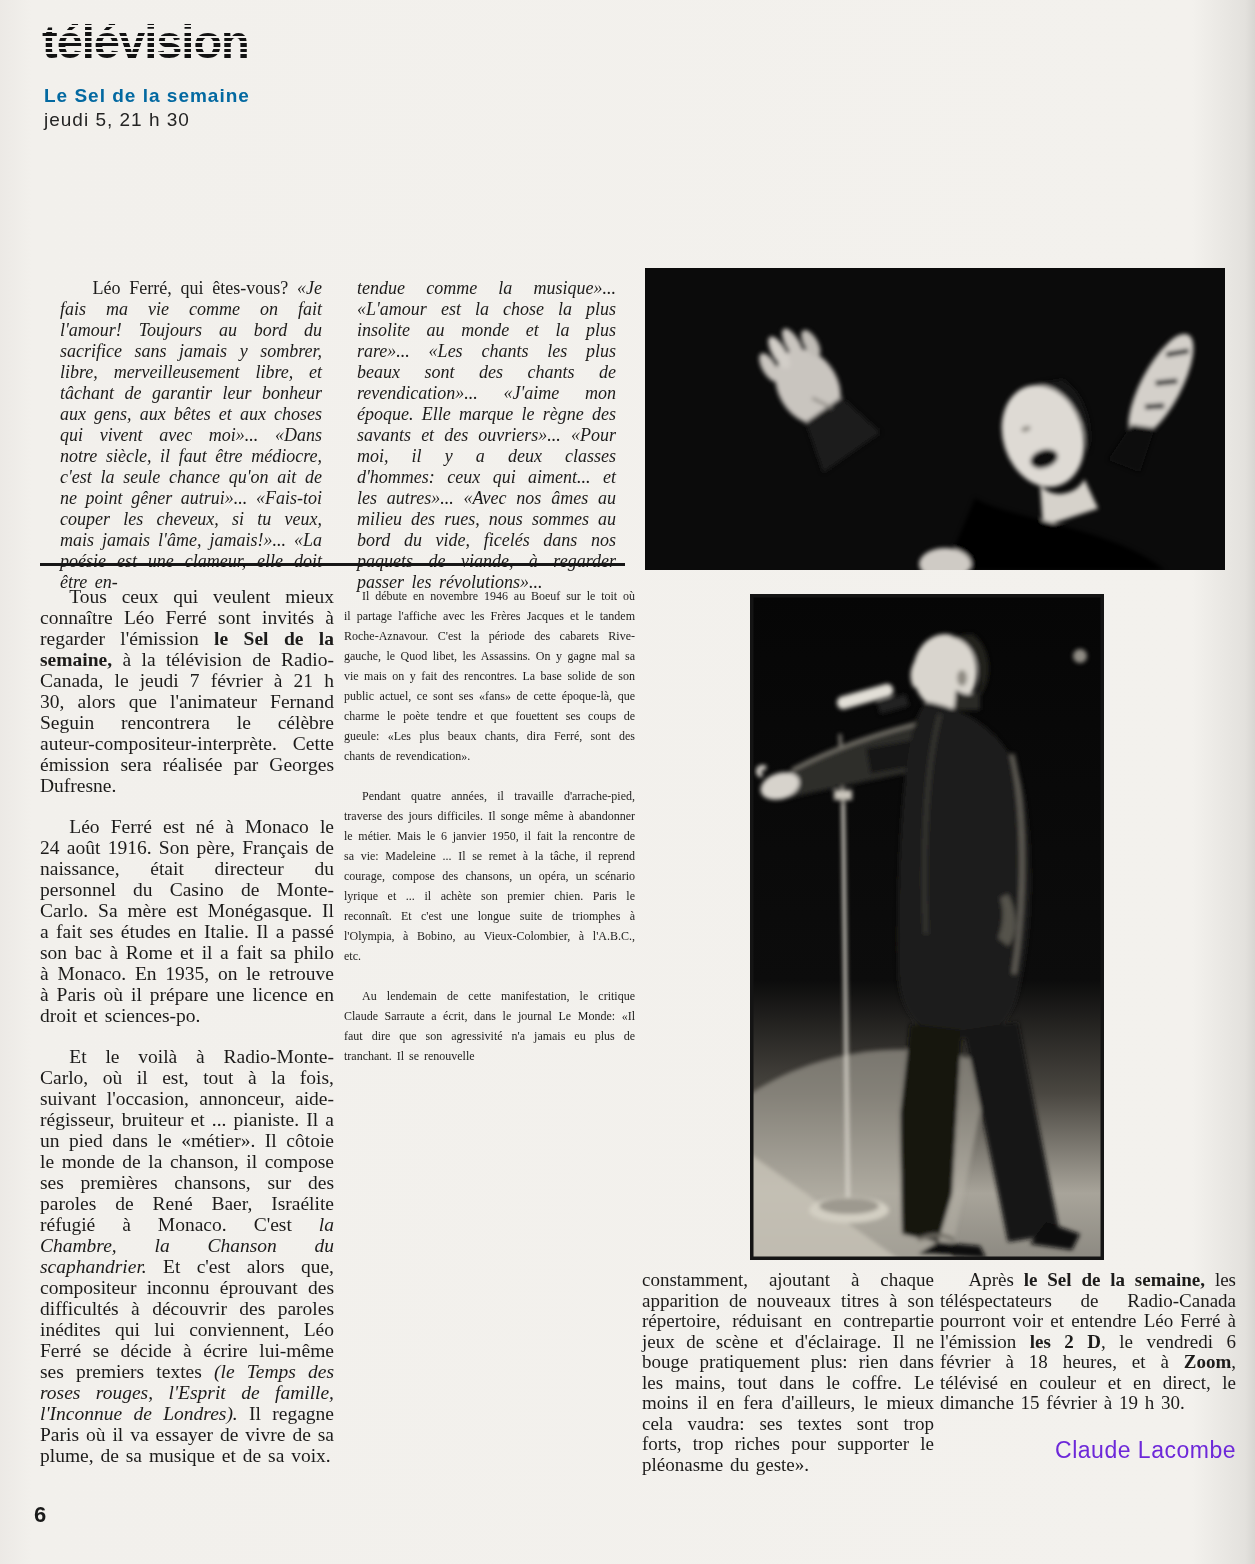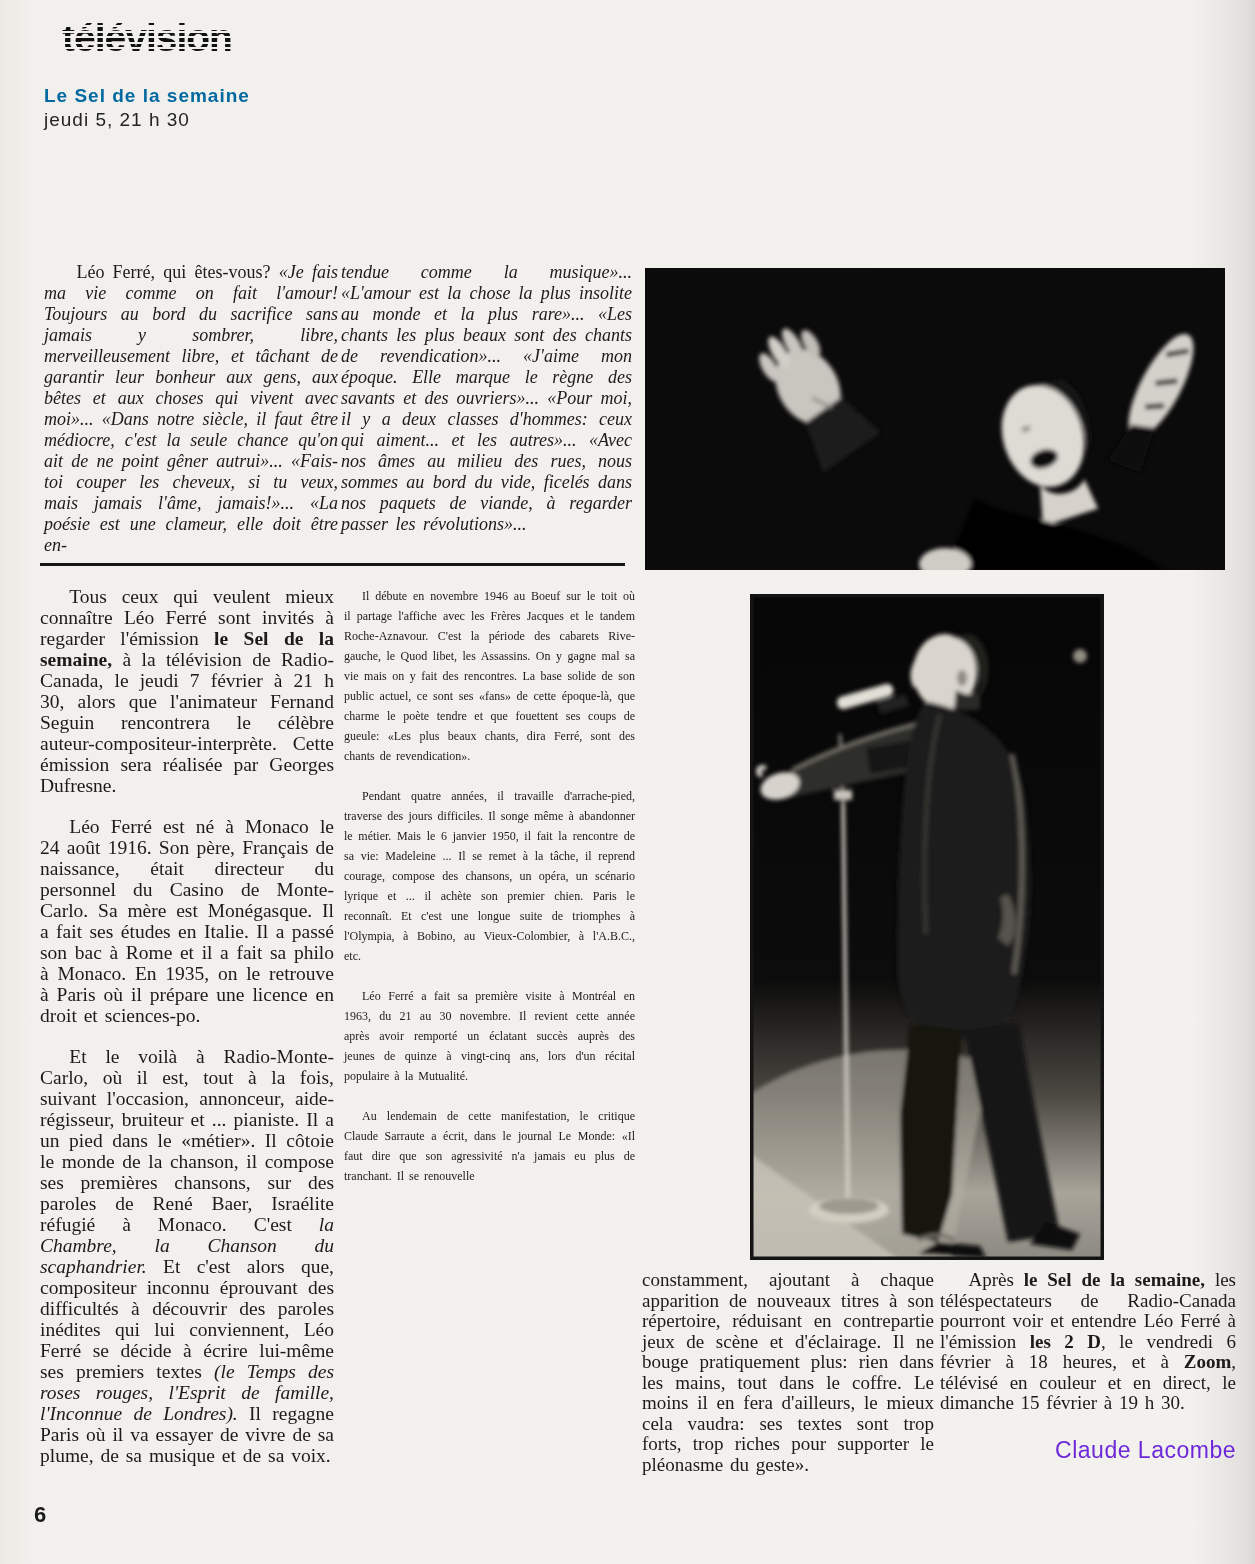--- a/index.html
+++ b/index.html
@@ -7,22 +7,22 @@
     width:1255px;height:1564px;position:relative;overflow:hidden;
     background:linear-gradient(90deg,#ece9e5 0,#f2f0ec 2.5%,#f3f1ed 95%,#e3e1dd 99.2%,#d8d6d2 100%),#f2f0ec;
     font-family:"Liberation Serif","DejaVu Serif",serif;
     color:#1c1b1a;
   }
   .abs{position:absolute;}
   
   .logo{
     left:42px;top:18px;
     font-family:"Liberation Sans","DejaVu Sans",sans-serif;
-    font-weight:bold;font-size:39px;letter-spacing:-1px;color:#121212;
-    line-height:1;position:absolute;margin-left:20px;
+    font-weight:bold;font-size:47px;letter-spacing:-1px;color:#121212;
+    line-height:1;position:absolute;
   }
   .logo::after{ 
     content:"";position:absolute;inset:-2px 0 2px 0;
     background:repeating-linear-gradient(to bottom,rgba(242,240,236,0) 0 3.5px,#f2f0ec 3.5px 5.5px);
     pointer-events:none;
   }
   .show-title{
     left:44px;top:85px;position:absolute;
     font-family:"Liberation Sans","DejaVu Sans",sans-serif;
     font-weight:bold;font-size:19px;letter-spacing:1px;color:#0369a1;
@@ -37,21 +37,21 @@
     font-family:"Liberation Sans","DejaVu Sans",sans-serif;
     font-weight:bold;font-size:30px;line-height:50px;color:#141414;
     letter-spacing:0;
   }
   
   .lede{
     font-size:18px;line-height:21px;text-align:justify;
     word-spacing:3px;font-style:italic;
   }
   .lede .roman{font-style:normal;}
-  .lede p{margin:0;text-indent:1.8em;}
+  .lede p{margin:16px;text-indent:1.8em;}
   .lede.cont p{text-indent:0;}
   .rule{left:40px;top:563px;width:585px;height:3px;background:#161616;position:absolute;}
   
   .bodycol p{margin:0 0 20px 0;text-indent:1.5em;text-align:justify;word-spacing:2px;}
   .bodycol p.noindent{text-indent:0;}
   .c1{font-size:19.5px;line-height:21px;}
   .c2{font-size:12px;line-height:20px;}
   .c3,.c4{font-size:19px;line-height:20.5px;}
   .byline{
     font-family:"Liberation Sans","DejaVu Sans",sans-serif;
@@ -128,21 +128,20 @@
 
 <div class="abs bodycol c1" style="left:40px;top:586px;width:294px;">
   <p><span>Tous ceux qui veulent mieux connaître Léo Ferré sont invités à regarder l'émission </span><b>le Sel de la semaine,</b><span> à la télévision de Radio-Canada, le jeudi 7 février à 21 h 30, alors que l'animateur Fernand Seguin rencontrera le célèbre auteur-compositeur-interprète. Cette émission sera réalisée par Georges Dufresne.</span></p>
   <p>Léo Ferré est né à Monaco le 24 août 1916. Son père, Français de naissance, était directeur du personnel du Casino de Monte-Carlo. Sa mère est Monégasque. Il a fait ses études en Italie. Il a passé son bac à Rome et il a fait sa philo à Monaco. En 1935, on le retrouve à Paris où il prépare une licence en droit et sciences-po.</p>
   <p><span>Et le voilà à Radio-Monte-Carlo, où il est, tout à la fois, suivant l'occasion, annonceur, aide-régisseur, bruiteur et ... pianiste. Il a un pied dans le «métier». Il côtoie le monde de la chanson, il compose ses premières chansons, sur des paroles de René Baer, Israélite réfugié à Monaco. C'est </span><i>la Chambre, la Chanson du scaphandrier.</i><span> Et c'est alors que, compositeur inconnu éprouvant des difficultés à découvrir des paroles inédites qui lui conviennent, Léo Ferré se décide à écrire lui-même ses premiers textes </span><i>(le Temps des roses rouges, l'Esprit de famille, l'Inconnue de Londres).</i><span> Il regagne Paris où il va essayer de vivre de sa plume, de sa musique et de sa voix.</span></p>
 </div>
 
 <div class="abs bodycol c2" style="left:344px;top:586px;width:291px;">
   <p>Il débute en novembre 1946 au Boeuf sur le toit où il partage l'affiche avec les Frères Jacques et le tandem Roche-Aznavour. C'est la période des cabarets Rive-gauche, le Quod libet, les Assassins. On y gagne mal sa vie mais on y fait des rencontres. La base solide de son public actuel, ce sont ses «fans» de cette époque-là, que charme le poète tendre et que fouettent ses coups de gueule: «Les plus beaux chants, dira Ferré, sont des chants de revendication».</p>
   <p>Pendant quatre années, il travaille d'arrache-pied, traverse des jours difficiles. Il songe même à abandonner le métier. Mais le 6 janvier 1950, il fait la rencontre de sa vie: Madeleine ... Il se remet à la tâche, il reprend courage, compose des chansons, un opéra, un scénario lyrique et ... il achète son premier chien. Paris le reconnaît. Et c'est une longue suite de triomphes à l'Olympia, à Bobino, au Vieux-Colombier, à l'A.B.C., etc.</p>
-  <p>Léo Ferré a fait sa première visite à Montréal en 1963, du 21 au 30 novembre. Il revient cette année après avoir remporté un éclatant succès auprès des jeunes de quinze à vingt-cinq ans, lors d'un récital populaire à la Mutualité.</p>
   <p>Au lendemain de cette manifestation, le critique Claude Sarraute a écrit, dans le journal Le Monde: «Il faut dire que son agressivité n'a jamais eu plus de tranchant. Il se renouvelle</p>
 </div>
 
 <svg class="photo" style="left:750px;top:594px;" width="354" height="666" viewBox="0 0 354 666">
   <defs>
     <linearGradient id="floor" x1="0" y1="0" x2="0" y2="1">
       <stop offset="0" stop-color="#060606"></stop>
       <stop offset="0.58" stop-color="#0c0c0c"></stop>
       <stop offset="0.75" stop-color="#4a4741"></stop>
       <stop offset="0.9" stop-color="#a8a49a"></stop>

